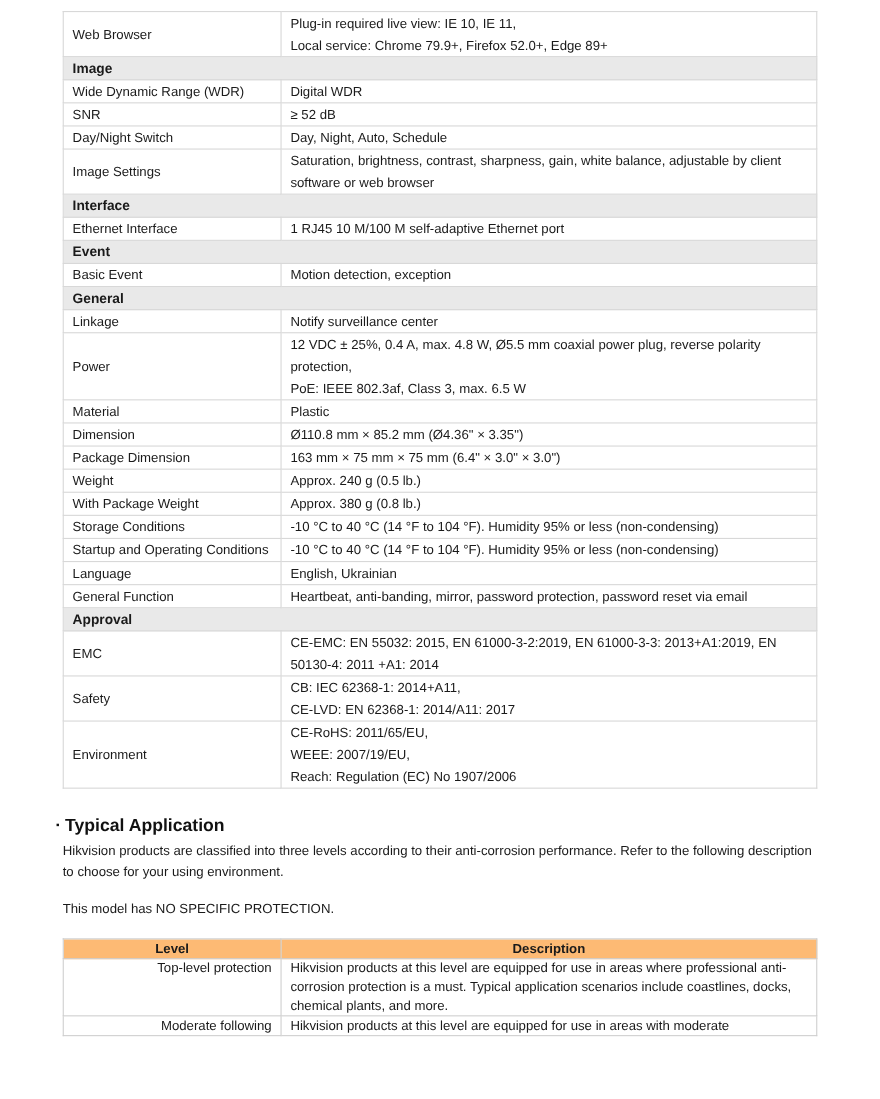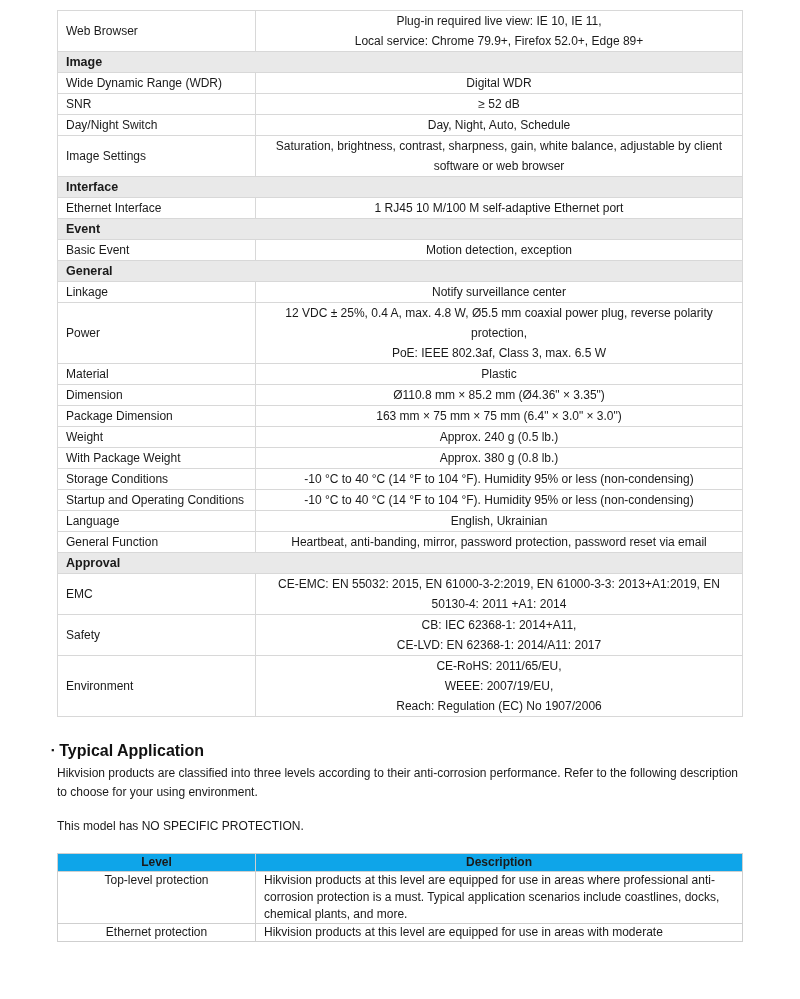--- a/index.html
+++ b/index.html
@@ -29,21 +29,21 @@
     line-height: 20px;
     padding: 0 8px;
     vertical-align: middle;
   }
   table.spec-table td.label-cell { width: 198px; }
   table.spec-table td.section-cell {
     background: #e9e9e9;
     font-weight: bold;
     font-size: 12.5px;
   }
-  .value-line { line-height: 20px; text-align: center; }
+  .value-line { line-height: 20px; }
 
   
   .typ-app-heading {
     margin-top: 25px;
     margin-left: -6px;
     font-size: 16px;
     font-weight: bold;
     color: #111;
     display: flex;
     align-items: center;
@@ -73,28 +73,28 @@
     border-collapse: collapse;
     table-layout: fixed;
   }
   table.app-table th, table.app-table td {
     border: 1px solid #cfcfcf;
     font-size: 12px;
     line-height: 17px;
     padding: 0 8px;
   }
   table.app-table th {
-    background: #0ea5e9;
+    background: #fdba74;
     font-weight: bold;
     text-align: center;
     height: 18px;
   }
   table.app-table th.level-col, table.app-table td.level-cell { width: 198px; }
   table.app-table td.level-cell {
-    text-align: center;
+    text-align: right;
     vertical-align: top;
   }
   table.app-table td.desc-cell { vertical-align: top; }
 </style>
 </head>
 <body>
 
 <div class="page">
 
   <table class="spec-table">
@@ -261,19 +261,19 @@
         <th class="level-col">Level</th>
         <th>Description</th>
       </tr>
     </thead>
     <tbody id="app-body">
         <tr>
           <td class="level-cell">Top-level protection</td>
           <td class="desc-cell">Hikvision products at this level are equipped for use in areas where professional anti-corrosion protection is a must. Typical application scenarios include coastlines, docks, chemical plants, and more.</td>
         </tr>
         <tr>
-          <td class="level-cell">Ethernet protection</td>
+          <td class="level-cell">Moderate following</td>
           <td class="desc-cell">Hikvision products at this level are equipped for use in areas with moderate</td>
         </tr>
       </tbody>
   </table>
 
 </div>
 
 </body></html>

